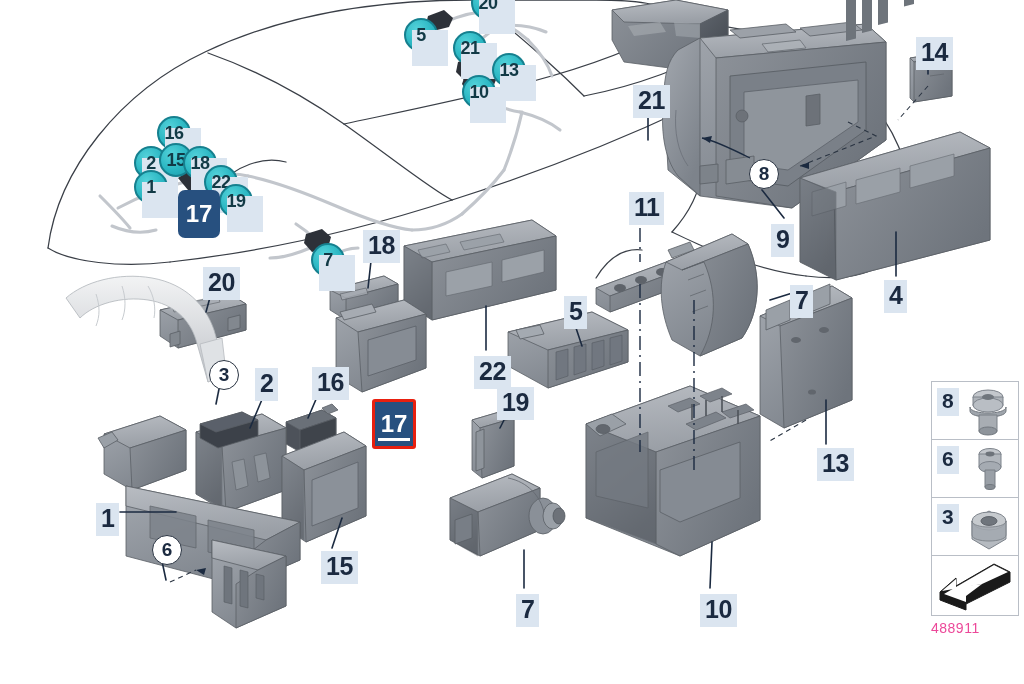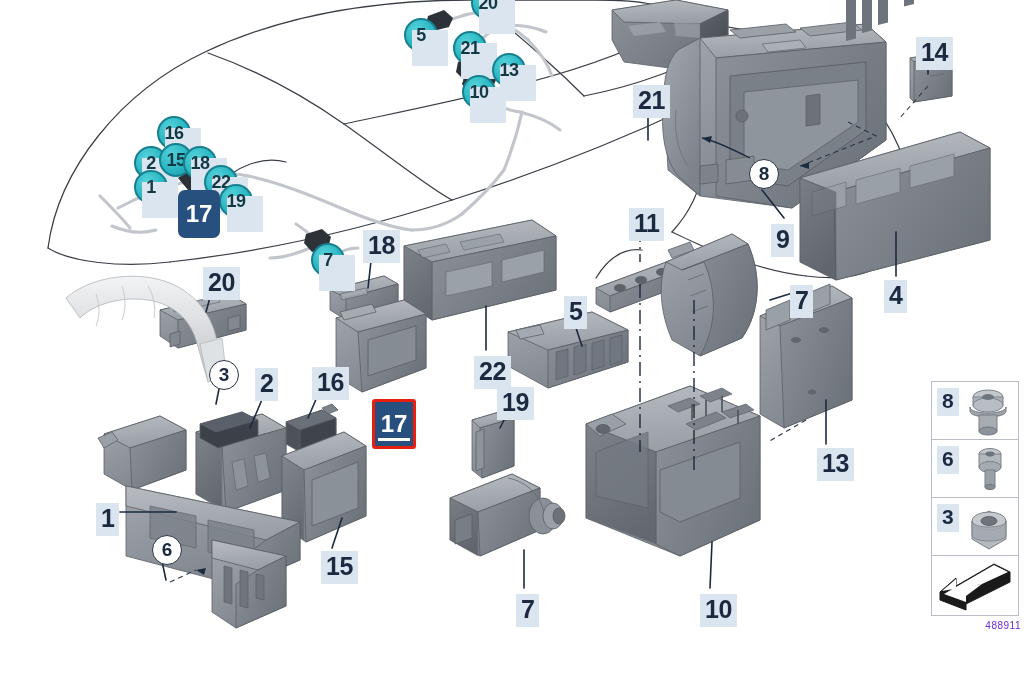--- a/index.html
+++ b/index.html
@@ -121,23 +121,23 @@
     background:#dbe5f0;
     color:#1b2a40;
     font-weight:bold;font-size:21px;
     padding:1px 5px 3px 5px;
   }
   .lg-art{position:absolute;right:4px;top:3px;}
   #diagid{
     position:absolute;
     left:931px;top:620px;
     width:90px;
-    text-align:right;
-    font-size:10px;
-    color:#6d28d9;
+    text-align:left;
+    font-size:14px;
+    color:#ec4899;
     letter-spacing:0.5px;
     z-index:8;
   }
 </style>
 </head>
 <body>
 
 <div id="stage">
 
   <svg class="layer" viewBox="0 0 1024 684" xmlns="http://www.w3.org/2000/svg">
@@ -581,21 +581,21 @@
     </div>
   <div class="plabel" style="left:916px;top:13px;margin-top:24px;">
       <span>14</span>
     </div>
   <div class="plabel" style="left:771px;top:224px;">
       <span>9</span>
     </div>
   <div class="plabel" style="left:884px;top:280px;">
       <span>4</span>
     </div>
-  <div class="plabel" style="left:629px;top:208px;">
+  <div class="plabel" style="left:629px;top:192px;">
       <span>11</span>
     </div>
   <div class="plabel" style="left:790px;top:285px;">
       <span>7</span>
     </div>
   <div class="plabel" style="left:817px;top:448px;">
       <span>13</span>
     </div>
   <div class="plabel" style="left:564px;top:296px;">
       <span>5</span>

